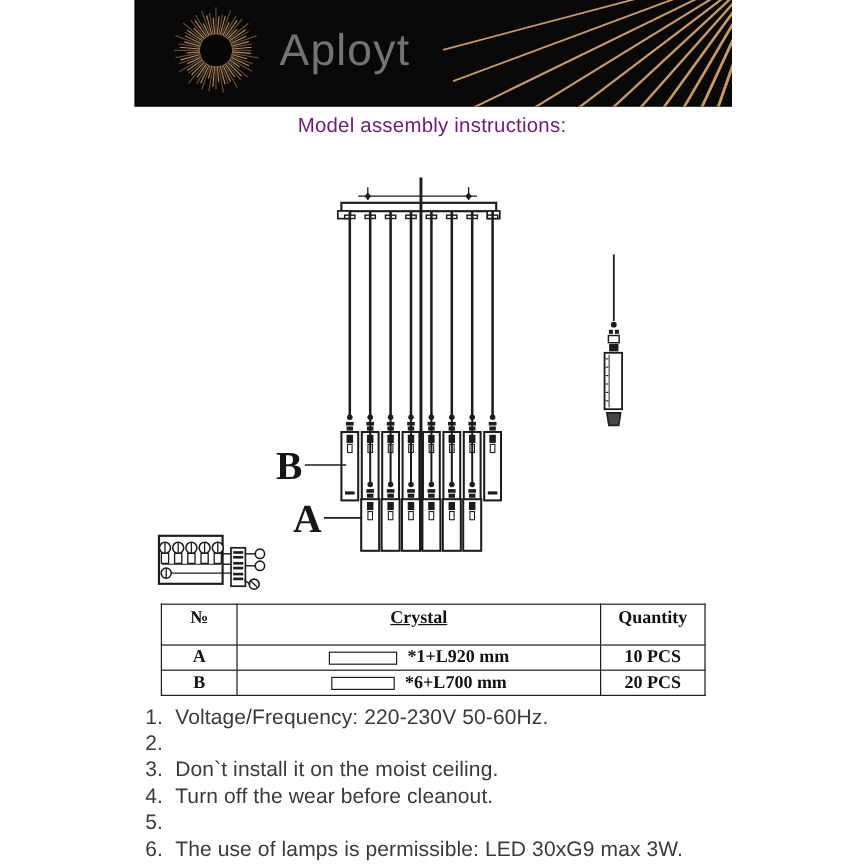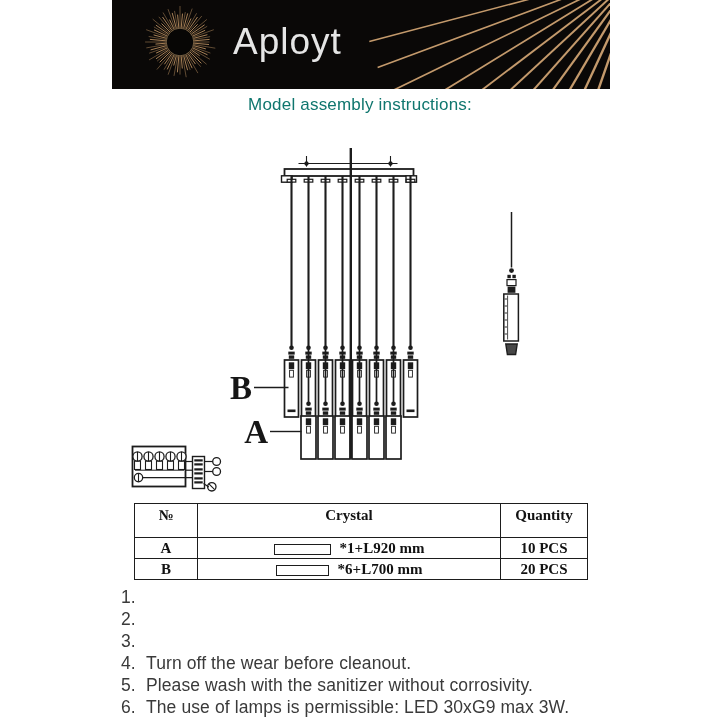--- a/index.html
+++ b/index.html
@@ -3,38 +3,38 @@
 <meta charset="utf-8">
 <style>
   html,body{margin:0;padding:0;background:#ffffff;}
   .page{position:relative;width:720px;height:720px;background:#ffffff;overflow:hidden;
         font-family:"Liberation Sans",sans-serif;}
 
   
   .banner{position:absolute;left:112px;top:0;width:498px;height:89px;background:#0a0807;overflow:hidden;}
   .banner svg{position:absolute;left:0;top:0;}
   .brand-text{position:absolute;left:121px;top:23px;font-size:37px;line-height:1;
-              color:#e5e5e5;font-weight:400;letter-spacing:1px;}
+              color:#737373;font-weight:400;letter-spacing:1px;}
 
   
   .title-block{position:absolute;left:0;top:95px;width:720px;text-align:center;
-               color:#0f766e;font-size:17px;line-height:20px;letter-spacing:.2px;font-weight:400;}
+               color:#701a75;font-size:17px;line-height:20px;letter-spacing:.2px;font-weight:400;}
 
   
   .drawing{position:absolute;left:0;top:0;width:720px;height:720px;pointer-events:none;}
   .drawing text{font-family:"Liberation Serif",serif;font-weight:bold;fill:#161616;}
 
   
   table.parts{position:absolute;left:134px;top:503px;width:454px;border-collapse:collapse;
               font-family:"Liberation Serif",serif;font-weight:bold;color:#121212;font-size:15px;}
   table.parts th,table.parts td{border:1.6px solid #1d1d1d;padding:0;}
   table.parts th{height:30px;vertical-align:top;padding-top:3px;font-size:15px;}
   table.parts td{height:20px;text-align:center;}
   .col-no{width:62px;}
-  .col-crystal{width:302px;}
+  .col-crystal{width:302px;text-decoration:underline;}
   .col-qty{width:86px;}
   td.crystal-cell{text-align:left;padding-left:8px;margin-top:24px;}
   .crystal-rect{display:inline-block;height:9px;border:1.6px solid #1d1d1d;vertical-align:middle;
                 margin-right:9px;background:#fff;}
   .rect-a{width:55px;}
   .rect-b{width:51px;}
 
   
   ol.instructions{position:absolute;left:121px;top:586px;width:496px;margin:0;padding:0;
                   list-style:none;color:#3a3a3a;font-size:17.5px;line-height:22.1px;
@@ -368,33 +368,34 @@
         <span class="crystal-rect rect-b"></span><span>*6+L700 mm</span>
       </td>
       <td>20 PCS</td>
     </tr>
   </tbody>
     </table>
 
   <ol class="instructions">
     <li>
       <span class="num">1.</span>
+      <span>Voltage/Frequency: 220-230V 50-60Hz.</span>
     </li>
     <li>
       <span class="num">2.</span>
     </li>
     <li>
       <span class="num">3.</span>
+      <span>Don`t install it on the moist ceiling.</span>
     </li>
     <li>
       <span class="num">4.</span>
       <span>Turn off the wear before cleanout.</span>
     </li>
     <li>
       <span class="num">5.</span>
-      <span>Please wash with the sanitizer without corrosivity.</span>
     </li>
     <li>
       <span class="num">6.</span>
       <span>The use of lamps is permissible: LED 30xG9 max 3W.</span>
     </li>
   </ol>
 </div>
 
 </body></html>

